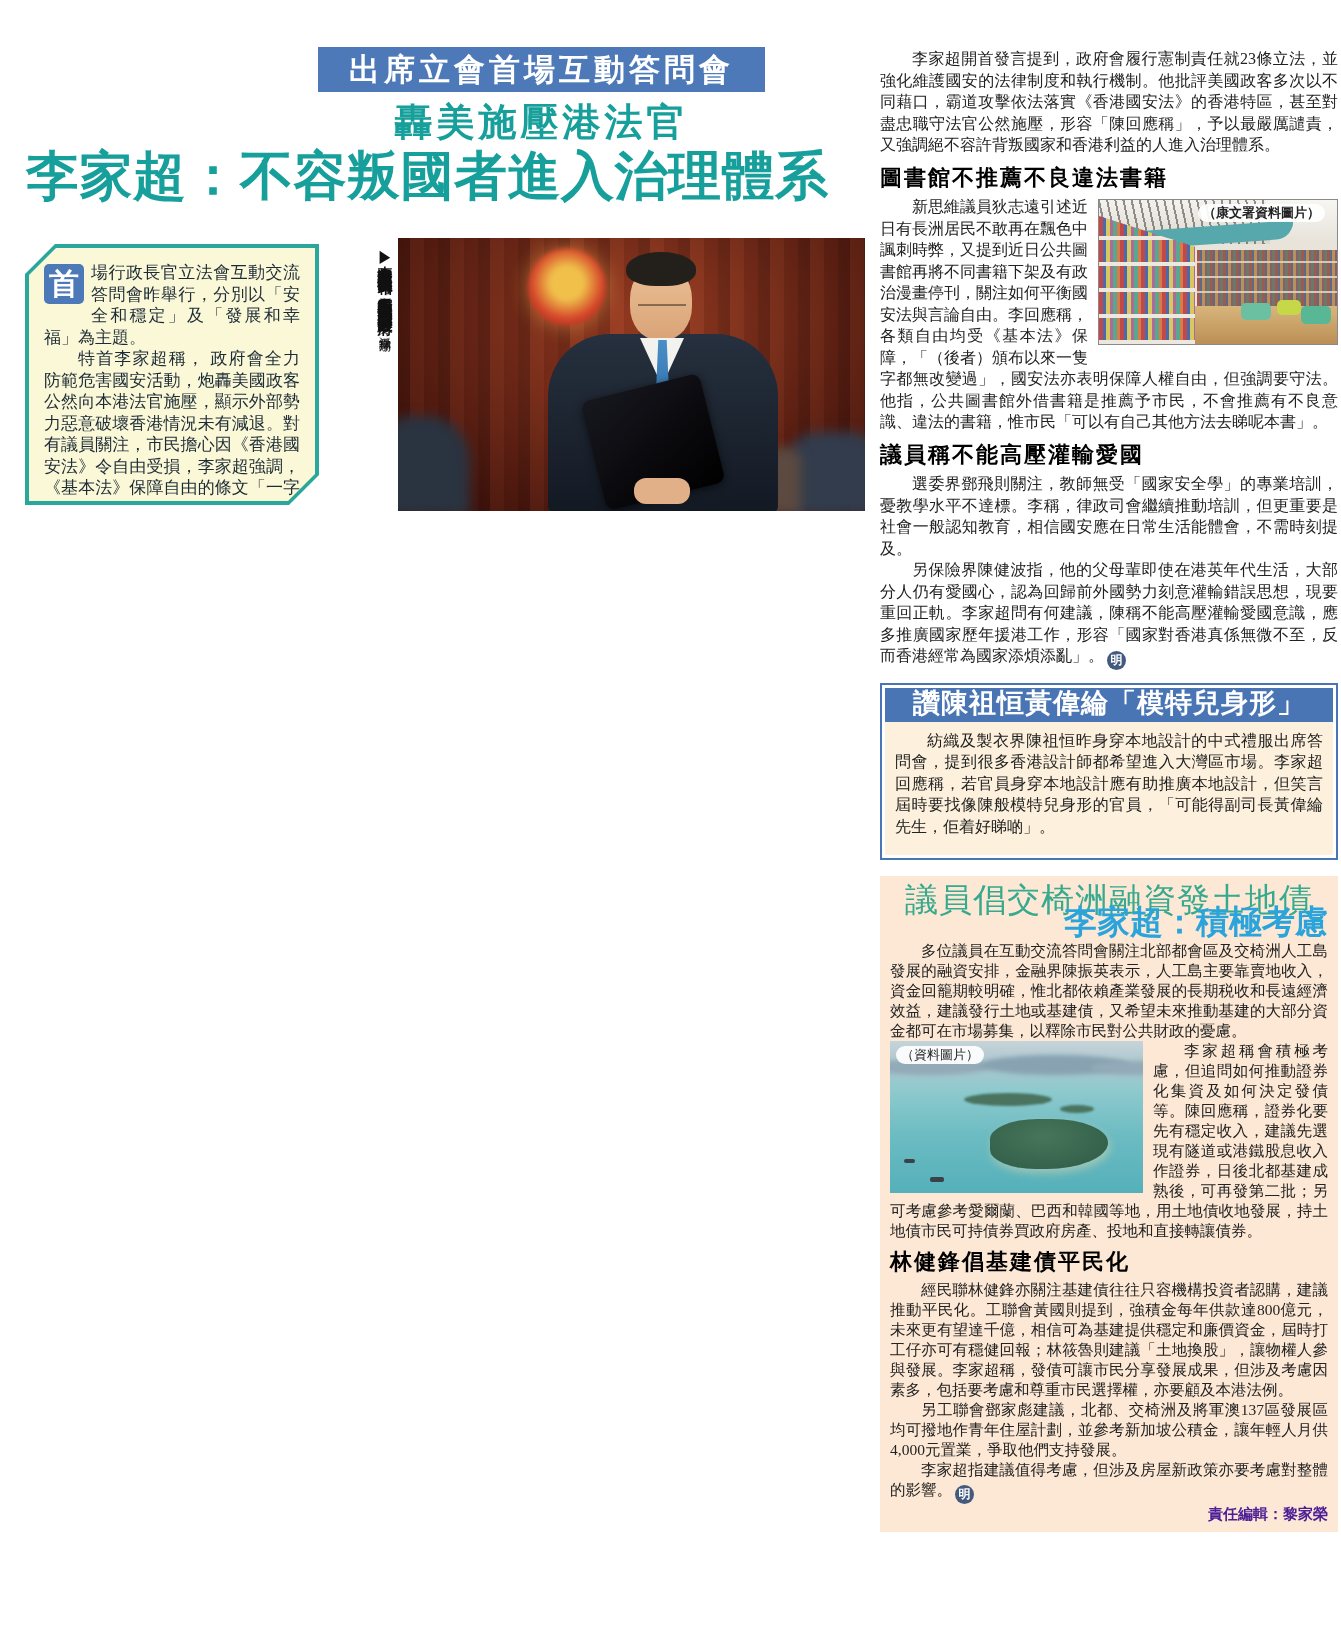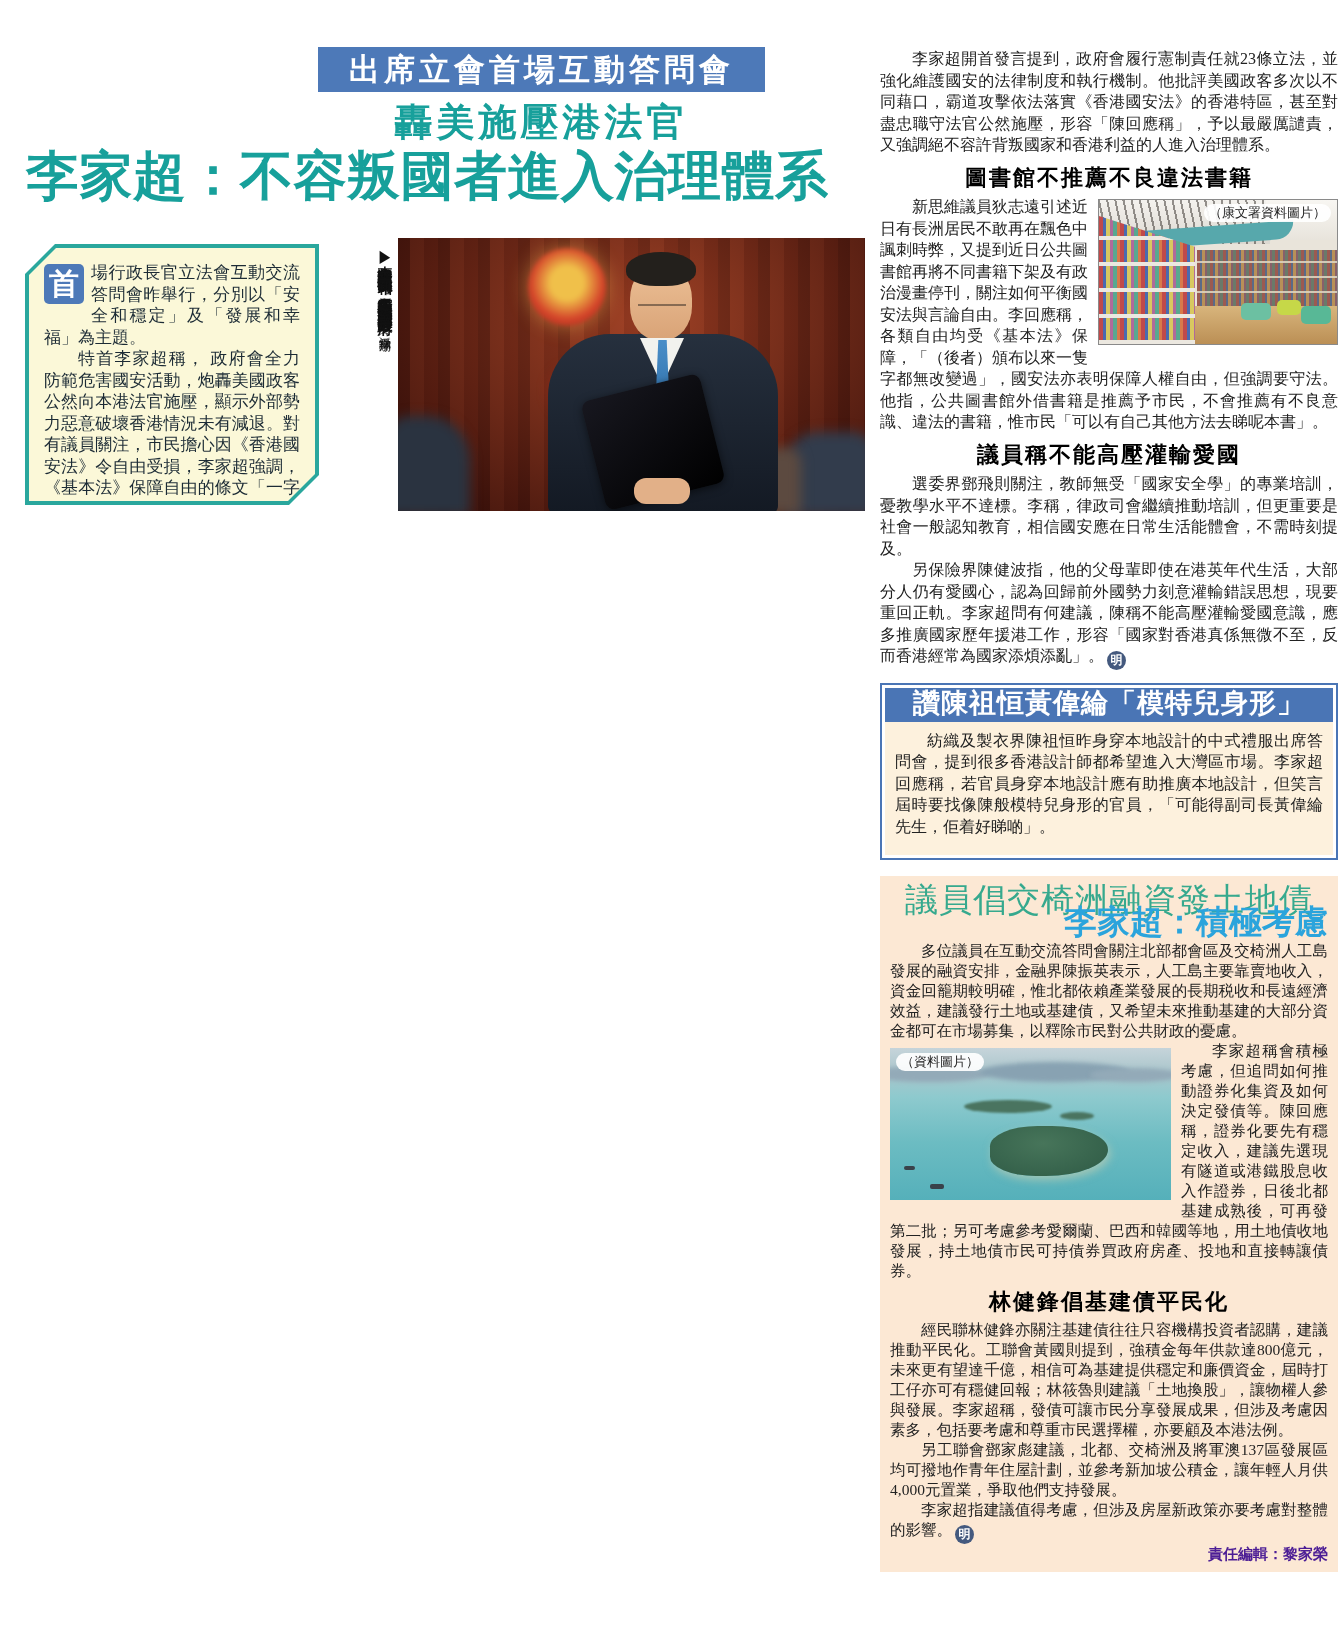--- a/index.html
+++ b/index.html
@@ -87,21 +87,21 @@
     background:linear-gradient(150deg,#17171f,#000); border-radius:9px;
     transform:rotate(-14deg); box-shadow:0 2px 8px rgba(0,0,0,.55); }
   .hands { position:absolute; left:236px; top:240px; width:56px; height:26px;
     background:#e2b088; border-radius:12px; }
 
   
   .rcol { position:absolute; left:880px; top:48px; width:458px;
     font-size:16px; line-height:21.5px; color:#222; }
   .rcol p { text-align:justify; }
   .ind { text-indent:2em; }
-  h2.sec { font-size:22px; font-weight:bold; text-align:center; letter-spacing:2px;
+  h2.sec { font-size:22px; font-weight:bold; text-align:left; letter-spacing:2px;
     color:#000; margin:11px 0 8px; }
 
   .photo-label { position:absolute; background:rgba(255,255,255,.92); border-radius:10px;
     padding:0 5px; font-family:"Liberation Sans", sans-serif; font-size:13px; line-height:18px; color:#222; }
 
   
   .lib-fig { float:right; width:240px; margin:3px 0 4px 10px;
     border:1px solid #8a8a8a; background:#fff; }
   .lib-photo { position:relative; width:100%; height:144px; background:#e9e4da; overflow:hidden; }
   .lib-ceiling { position:absolute; top:0; left:0; width:72%; height:44px;
@@ -142,21 +142,21 @@
     letter-spacing:1px; padding:5px 0 7px; }
   .model-body { background:#fdf1dd; padding:8px 10px 18px; }
   .model-body p { font-size:16px; line-height:21.5px; }
 
   
   .bond-box { clear:both; background:#fce8d4; margin-top:16px; padding:14px 10px 8px;
     font-size:15.5px; line-height:20px; }
   .bond-t1 { color:#36a98e; font-weight:normal; font-size:33px; text-align:center;
     letter-spacing:1px; margin:0 0 2px; }
   .bond-t2 { color:#2ba4dc; font-weight:bold; font-size:33px; text-align:right; margin:0 0 9px; }
-  .island-fig { float:left; width:281px; margin:7px 10px 2px 0; position:relative; }
+  .island-fig { float:left; width:253px; margin:0 10px 2px 0; position:relative; }
   .island-photo { position:relative; width:100%; height:152px; overflow:hidden;
     background:linear-gradient(#c6d4da 0%,#aac6cc 16%,#8ecace 32%,#6cbcc2 62%,#55b0ba 100%); }
   .mrange { position:absolute; background:#93aab8; border-radius:50%; filter:blur(2px); }
   .mrange.m1 { left:-20px; top:18px; width:120px; height:16px; }
   .mrange.m2 { left:90px; top:14px; width:150px; height:20px; background:#88a2b2; }
   .mrange.m3 { left:200px; top:20px; width:90px; height:14px; }
   .isle { position:absolute; background:#4a7460; border-radius:50%; filter:blur(1px); }
   .isle.i1 { left:74px; top:52px; width:88px; height:13px; }
   .isle.i2 { left:170px; top:64px; width:34px; height:8px; }
   .main-isle { position:absolute; left:100px; top:78px; width:118px; height:50px;
@@ -221,21 +221,21 @@
         <div class="lib-photo">
           <div class="lib-ceiling"></div>
           <div class="lib-ceiling-right"></div>
           <div class="lib-band"></div>
           <div class="lib-backwall"></div>
           <div class="lib-shelf-left"></div>
           <div class="lib-floor"></div>
           <div class="ottoman o1"></div>
           <div class="ottoman o2"></div>
           <div class="ottoman o3"></div>
-          <span class="photo-label" style="top:4px; right:6px;">（康文署資料圖片）</span>
+          <span class="photo-label" style="top:4px; right:12px;font-weight:bold;">（康文署資料圖片）</span>
         </div>
       </figure>
       <p class="ind">新思維議員狄志遠引述近日有長洲居民不敢再在飄色中諷刺時弊，又提到近日公共圖書館再將不同書籍下架及有政治漫畫停刊，關注如何平衡國安法與言論自由。李回應稱，各類自由均受《基本法》保障，「（後者）頒布以來一隻字都無改變過」，國安法亦表明保障人權自由，但強調要守法。他指，公共圖書館外借書籍是推薦予市民，不會推薦有不良意識、違法的書籍，惟市民「可以有自己其他方法去睇呢本書」。</p>
     </div>
 
     <h2 class="sec" style="clear:both;">議員稱不能高壓灌輸愛國</h2>
     <p class="ind">選委界鄧飛則關注，教師無受「國家安全學」的專業培訓，憂教學水平不達標。李稱，律政司會繼續推動培訓，但更重要是社會一般認知教育，相信國安應在日常生活能體會，不需時刻提及。</p>
     <p class="ind"><span>另保險界陳健波指，他的父母輩即使在港英年代生活，大部分人仍有愛國心，認為回歸前外國勢力刻意灌輸錯誤思想，現要重回正軌。李家超問有何建議，陳稱不能高壓灌輸愛國意識，應多推廣國家歷年援港工作，形容「國家對香港真係無微不至，反而香港經常為國家添煩添亂」。</span><span class="endmark">明</span></p>
 
     <div class="model-box">

